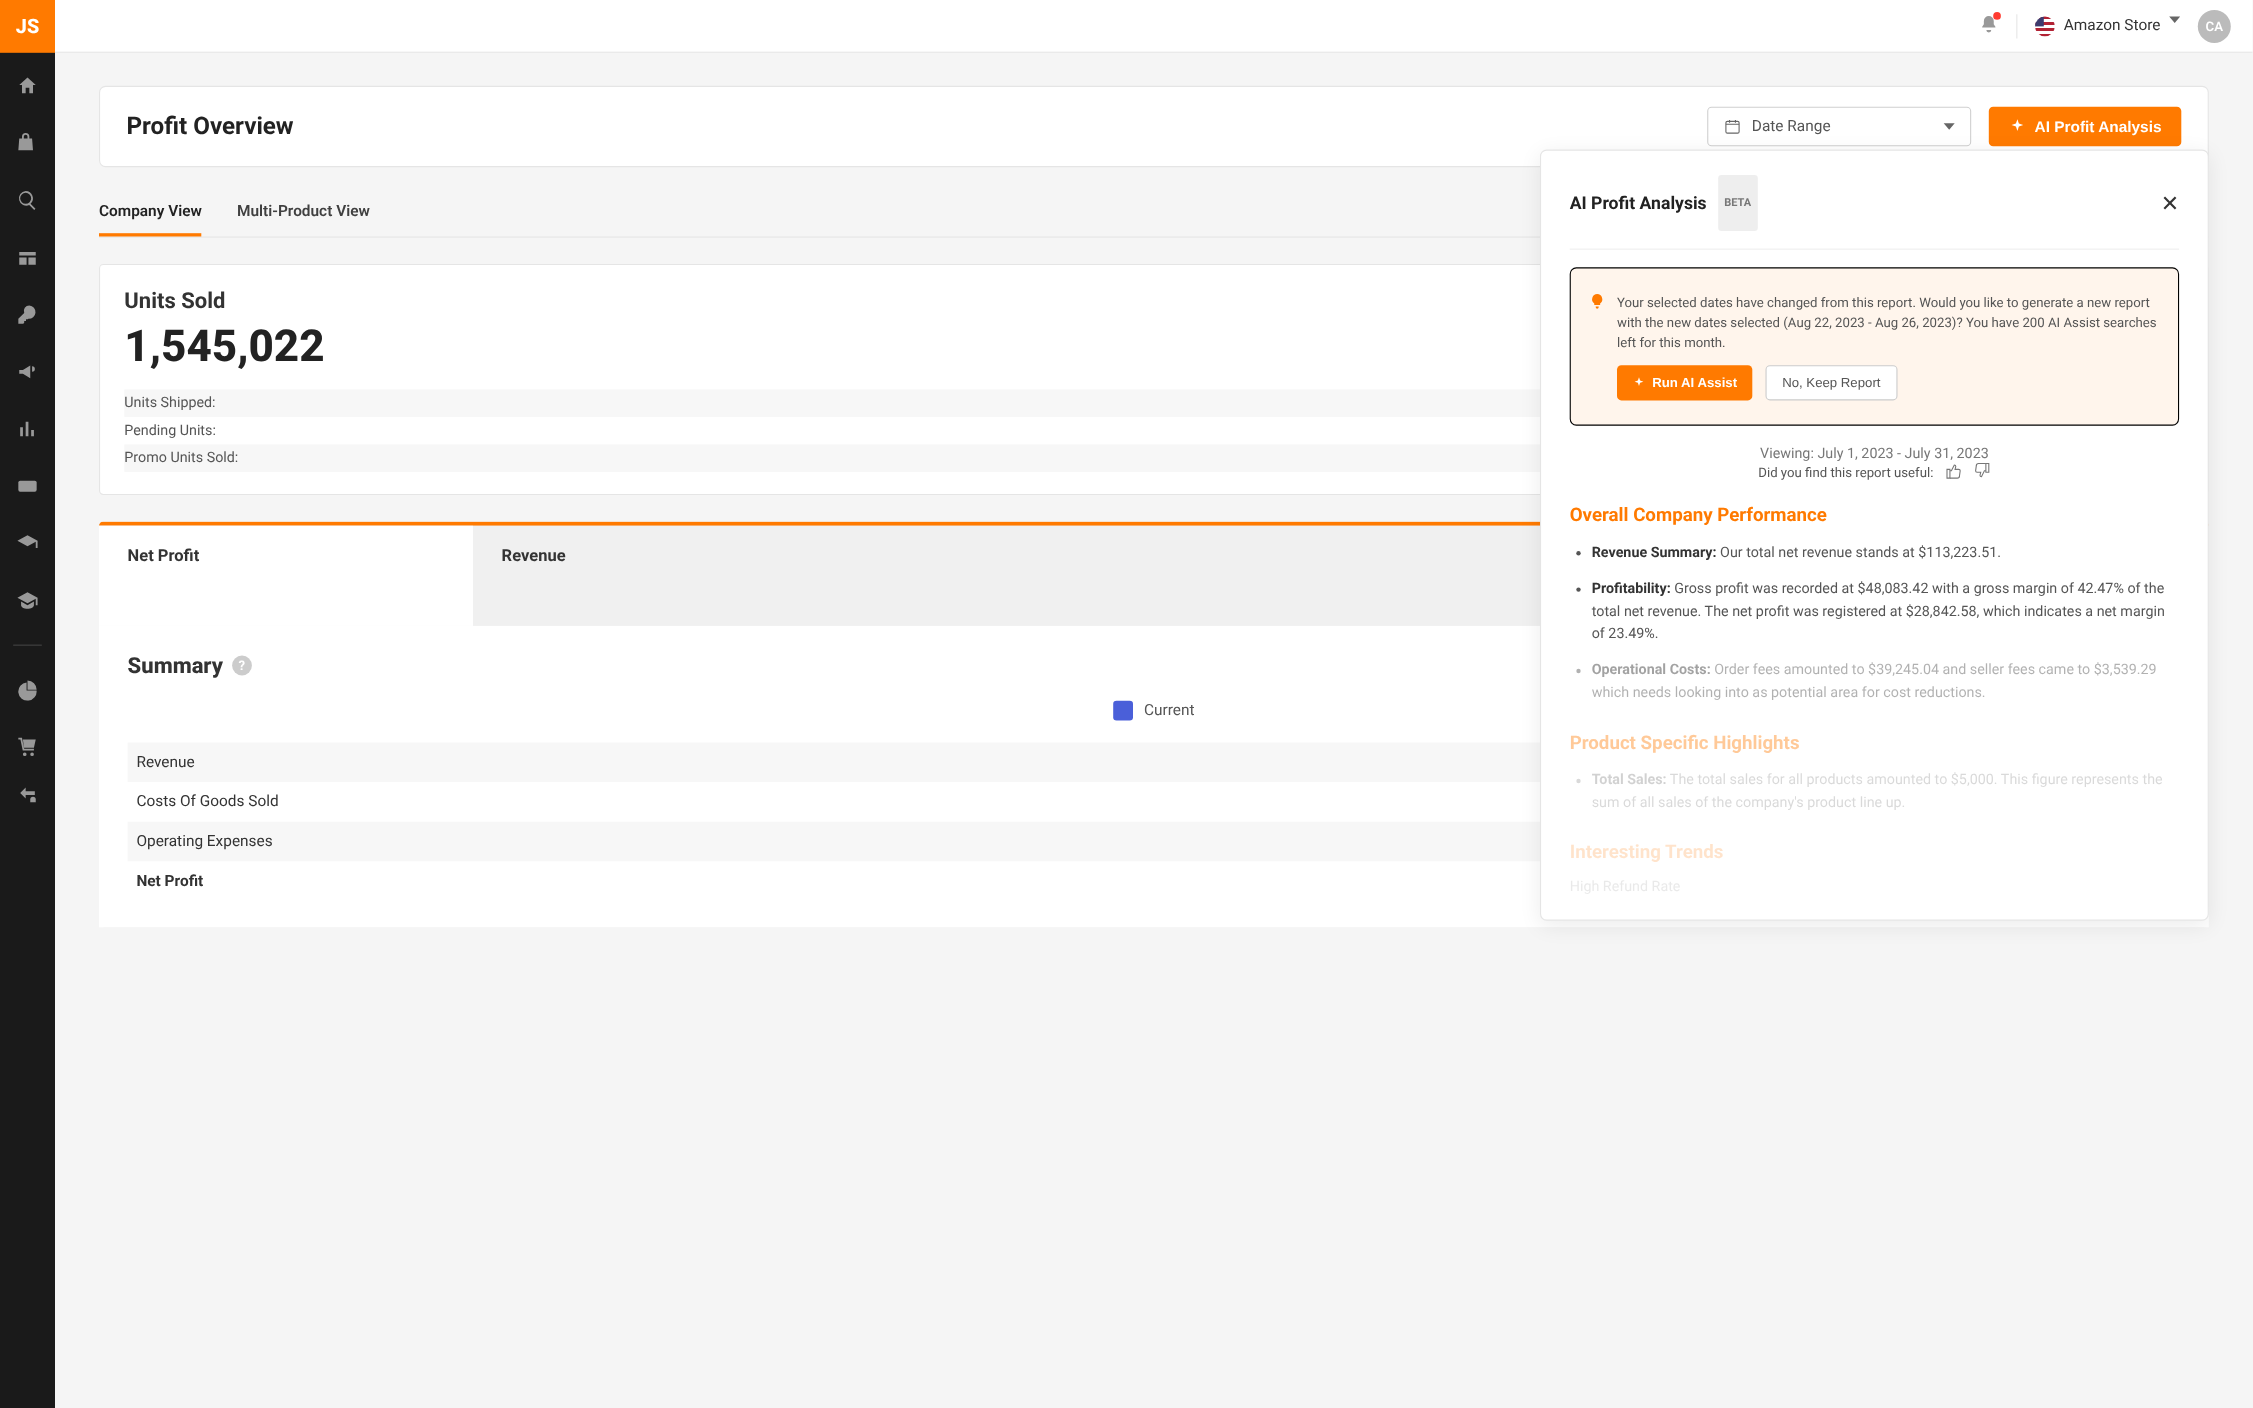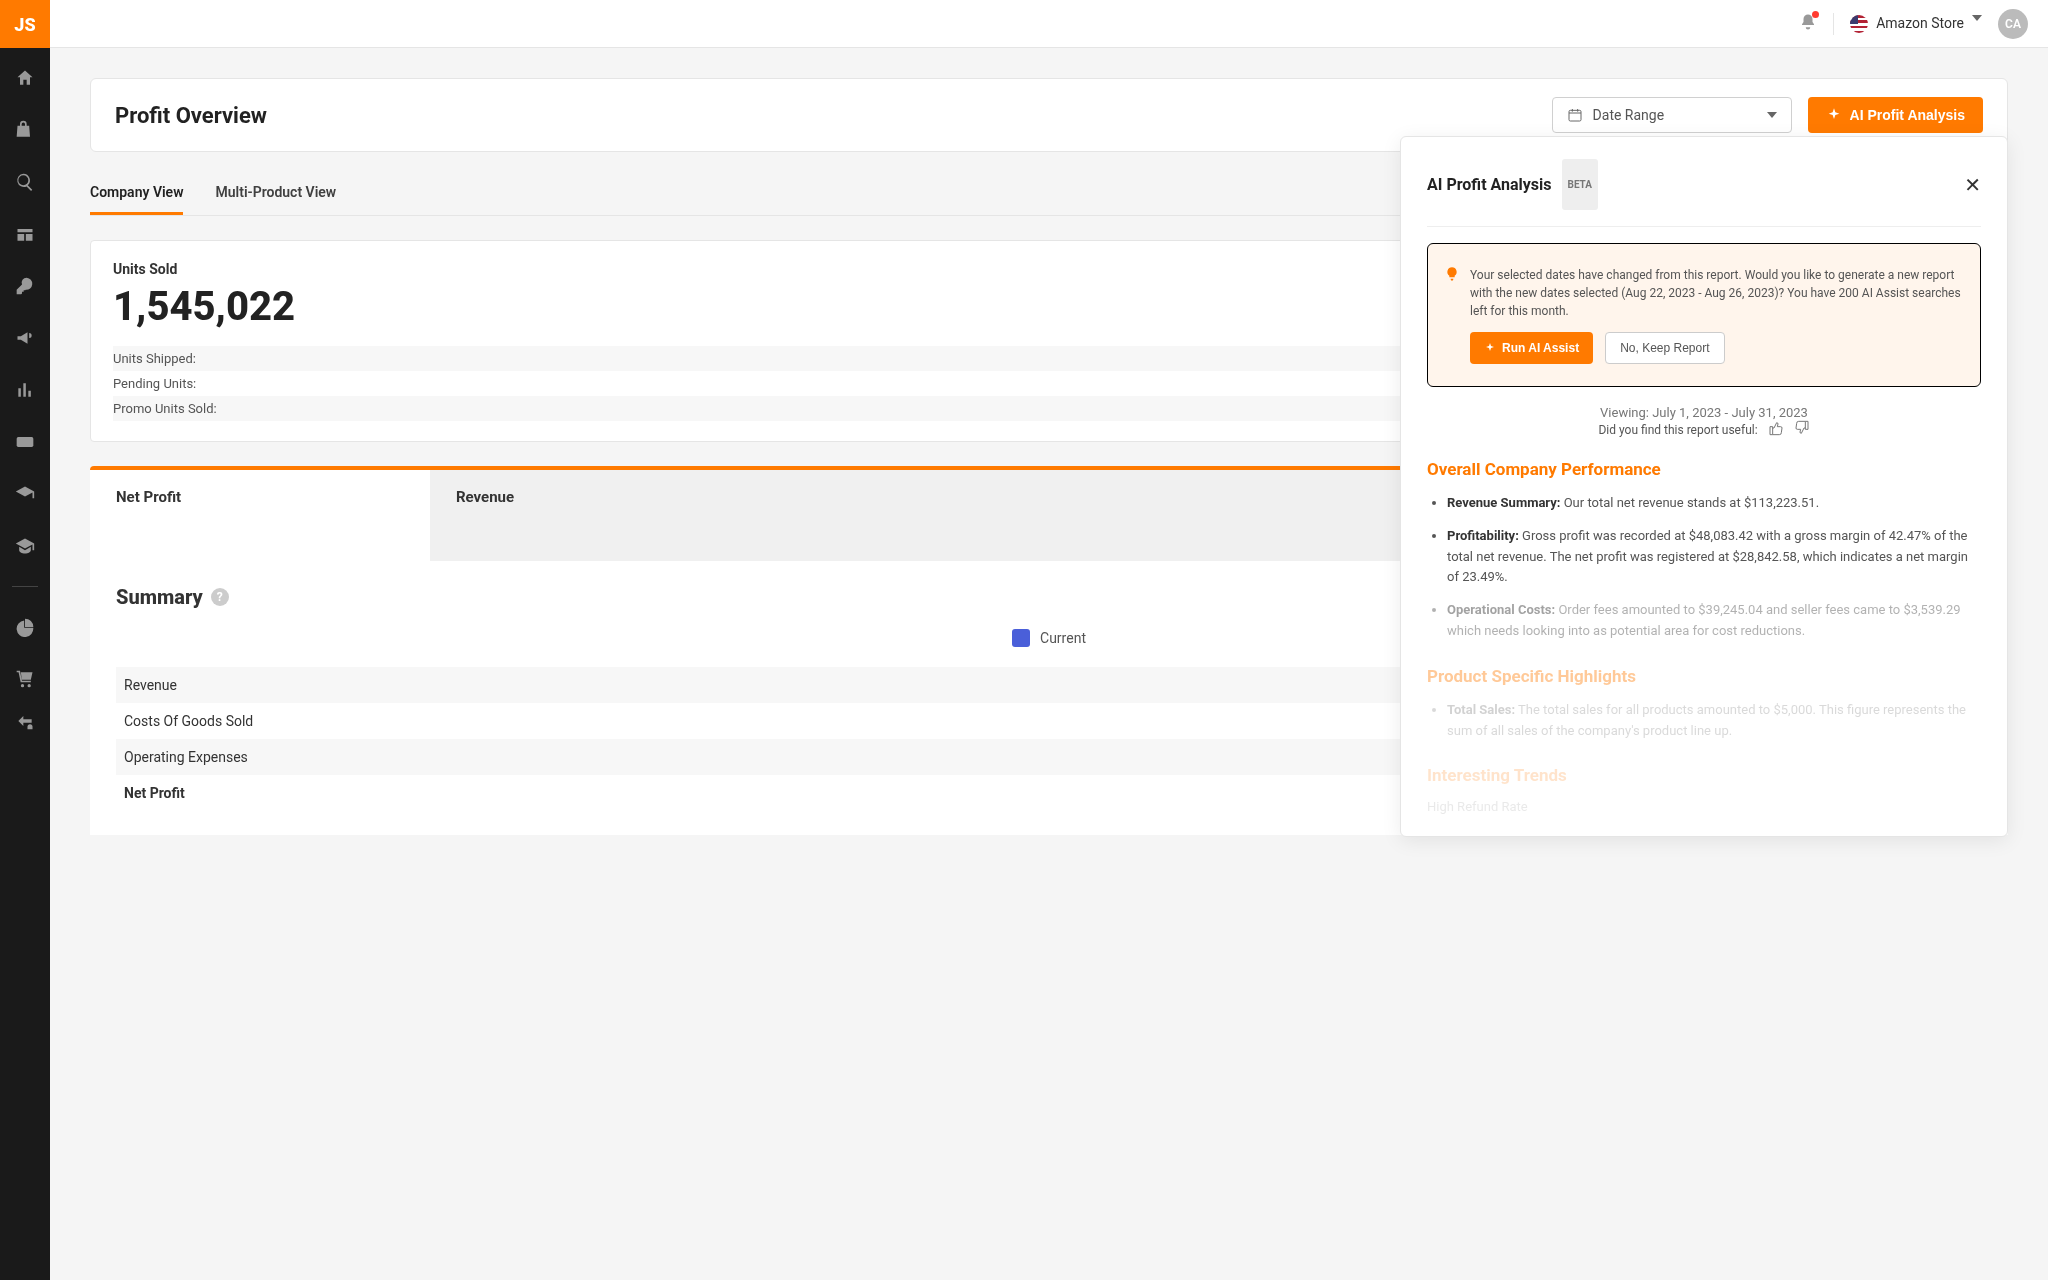--- a/index.html
+++ b/index.html
@@ -44,21 +44,21 @@
 .ai-btn svg { width: 16px; height: 16px; fill: #fff; }
 
 
 .tabs { display: flex; gap: 32px; border-bottom: 1px solid #e5e5e5; margin-bottom: 24px; }
 .tab { padding: 8px 0 12px; font-size: 14px; font-weight: 600; color: #404040; cursor: pointer; border-bottom: 3px solid transparent; }
 .tab.active { color: #222; border-bottom-color: #ff7a00; }
 
 
 .metrics { display: flex; gap: 24px; margin-bottom: 24px; }
 .metric-card { flex: 1; background: #fff; border: 1px solid #e5e5e5; border-radius: 4px; padding: 20px 22px; }
-.metric-label { font-size: 14px; font-weight: 700; color: #333; margin-bottom: 6px; }
+.metric-label { font-size: 20px; font-weight: 700; color: #333; margin-bottom: 6px; }
 .metric-value { font-size: 40px; font-weight: 800; color: #222; margin-bottom: 16px; }
 .metric-rows { display: flex; flex-direction: column; }
 .metric-row { display: flex; justify-content: space-between; font-size: 13px; padding: 5px 0; }
 .metric-row:nth-child(odd) { background: #f7f7f7; }
 .metric-row span:first-child { color: #555; }
 .metric-row span:last-child { color: #333; }
 
 
 .profit-section { background: #f0f0f0; border-radius: 4px; border-top: 4px solid #ff7a00; }
 .profit-tabs { display: flex; }

